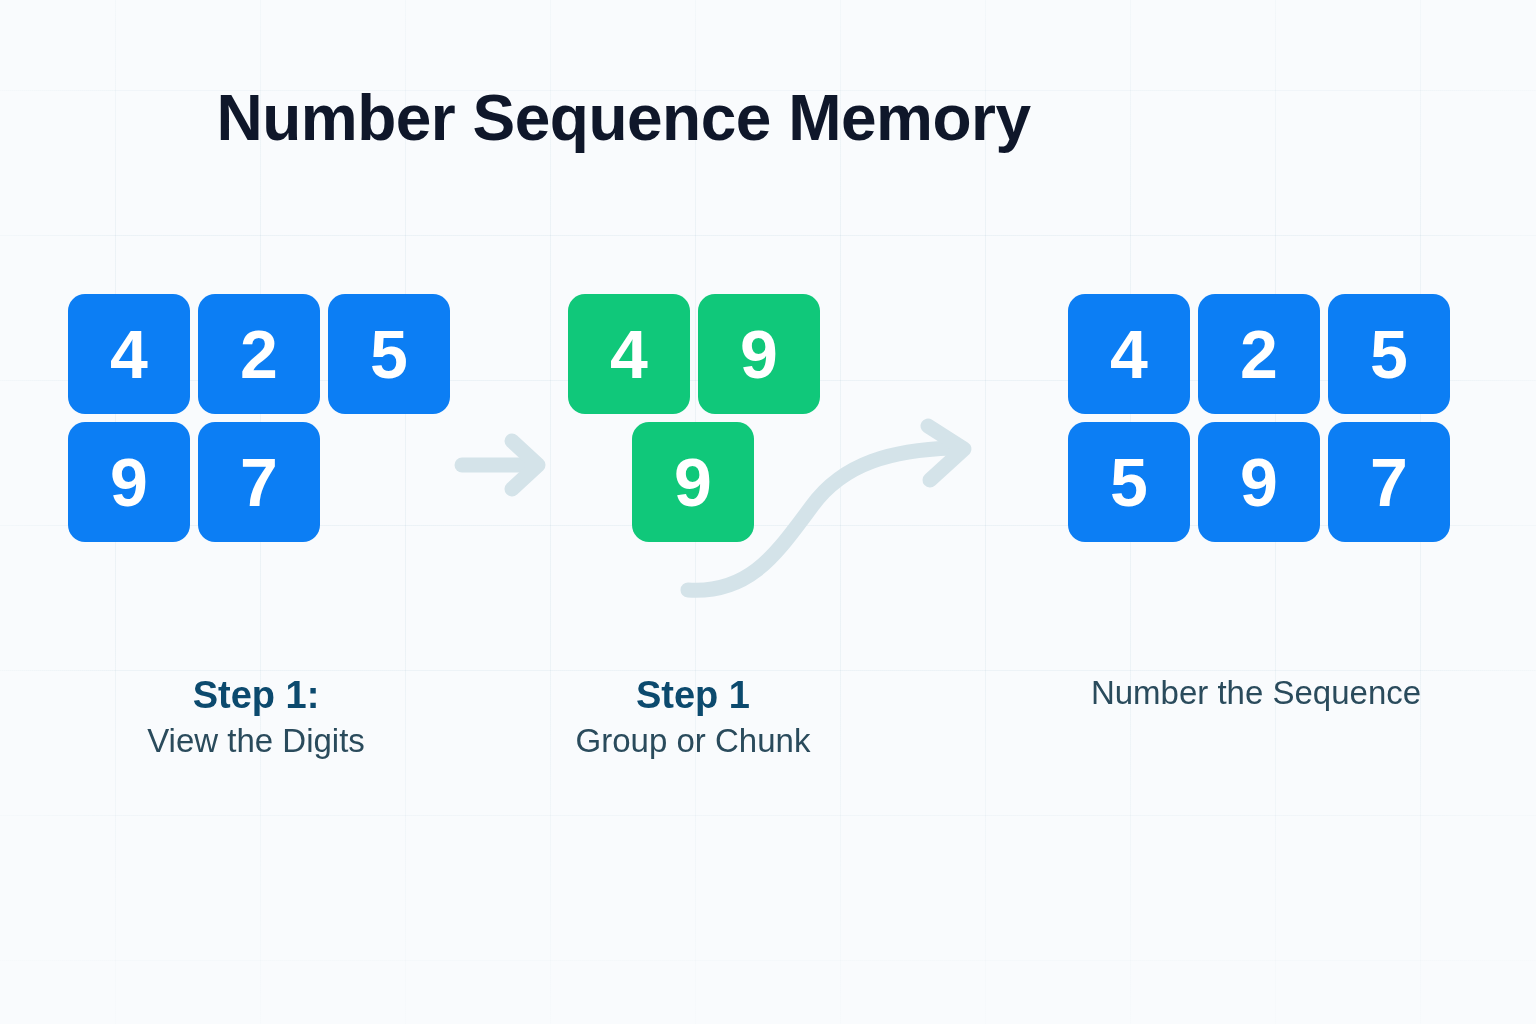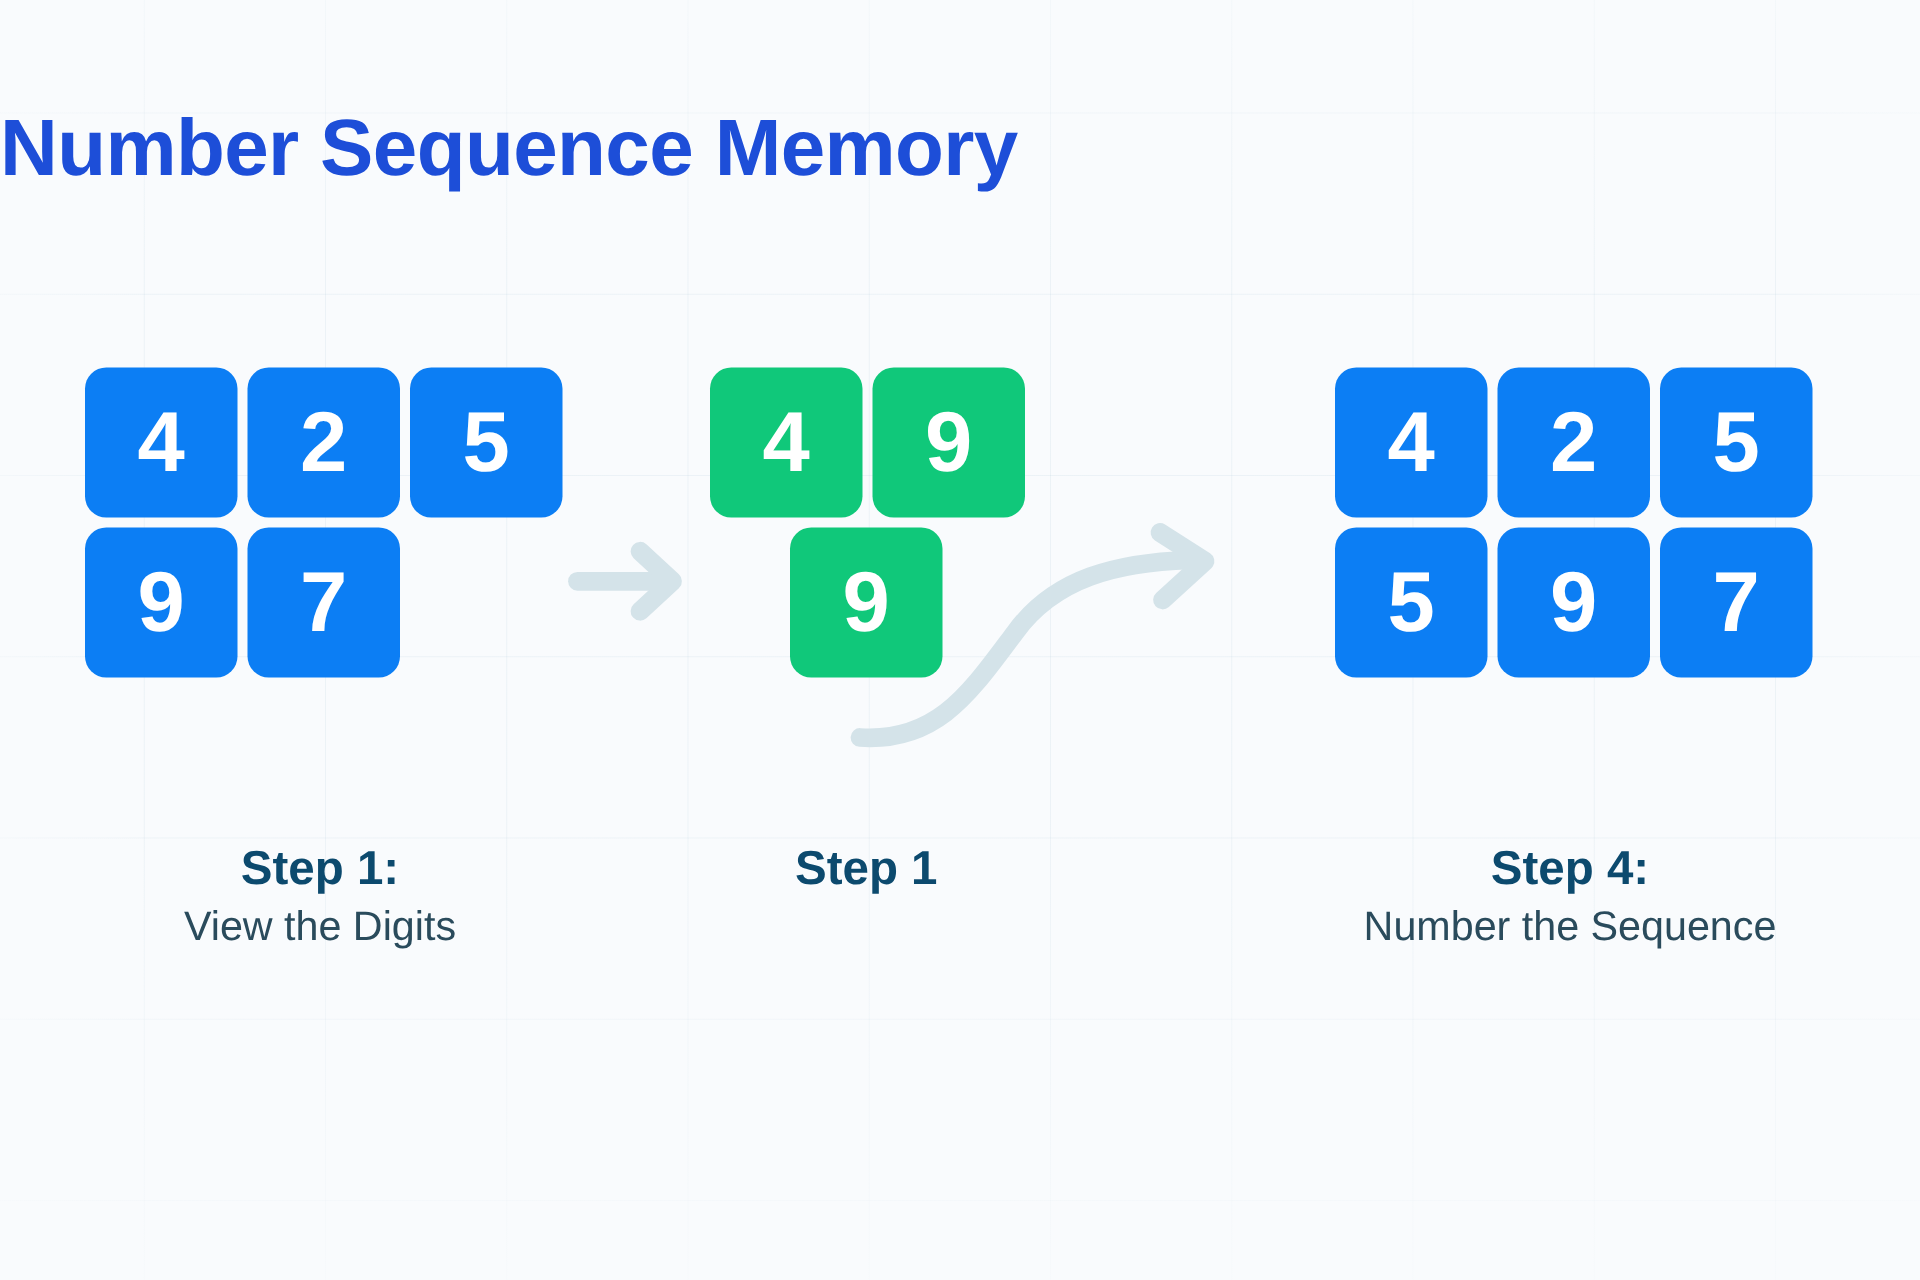--- a/index.html
+++ b/index.html
@@ -37,24 +37,25 @@
                       rgba(249,251,253,0.0) 92%, rgba(249,251,253,0.55) 100%);
     pointer-events:none;
   }
 
   
   #page-title {
     position:absolute;
     top:86px;
     left:0;
     width:1247px;
+    text-align:center;
     font-size:64px;
     font-weight:700;
     letter-spacing:-0.5px;
-    color:#1d4ed8;
+    color:#0f172a;
     line-height:1.0;
     white-space:nowrap;
   }
 
   
   .tile-group {
     position:absolute;
     display:flex;
     flex-direction:column;
     gap:8px;
@@ -170,18 +171,18 @@
   </g>
 </svg>
 
 <div class="caption-block" id="caption-step1">
   <div class="caption-title">Step 1:</div>
   <div class="caption-sub">View the Digits</div>
 </div>
 
 <div class="caption-block" id="caption-step2">
   <div class="caption-title">Step 1</div>
+  <div class="caption-sub">Group or Chunk</div>
 </div>
 
 <div class="caption-block" id="caption-step4">
-  <div class="caption-title">Step 4:</div>
   <div class="caption-sub">Number the Sequence</div>
 </div>
 
 </body></html>

